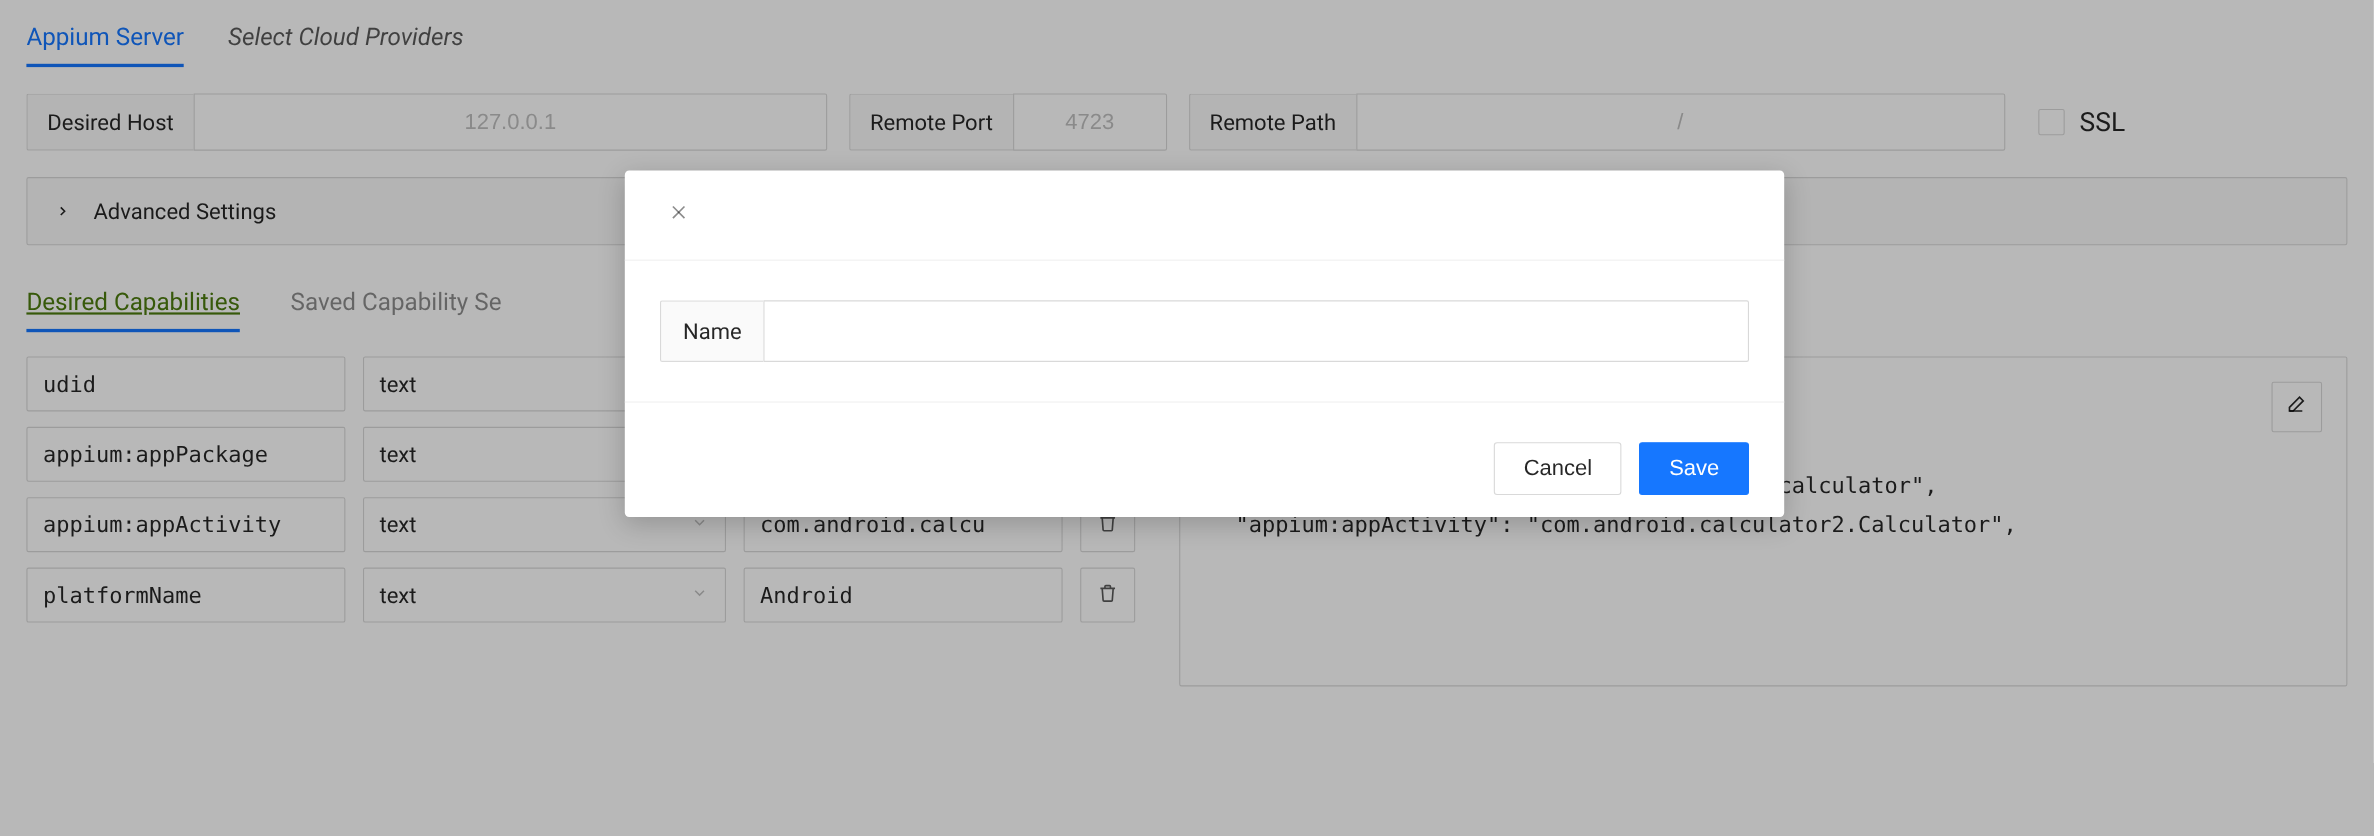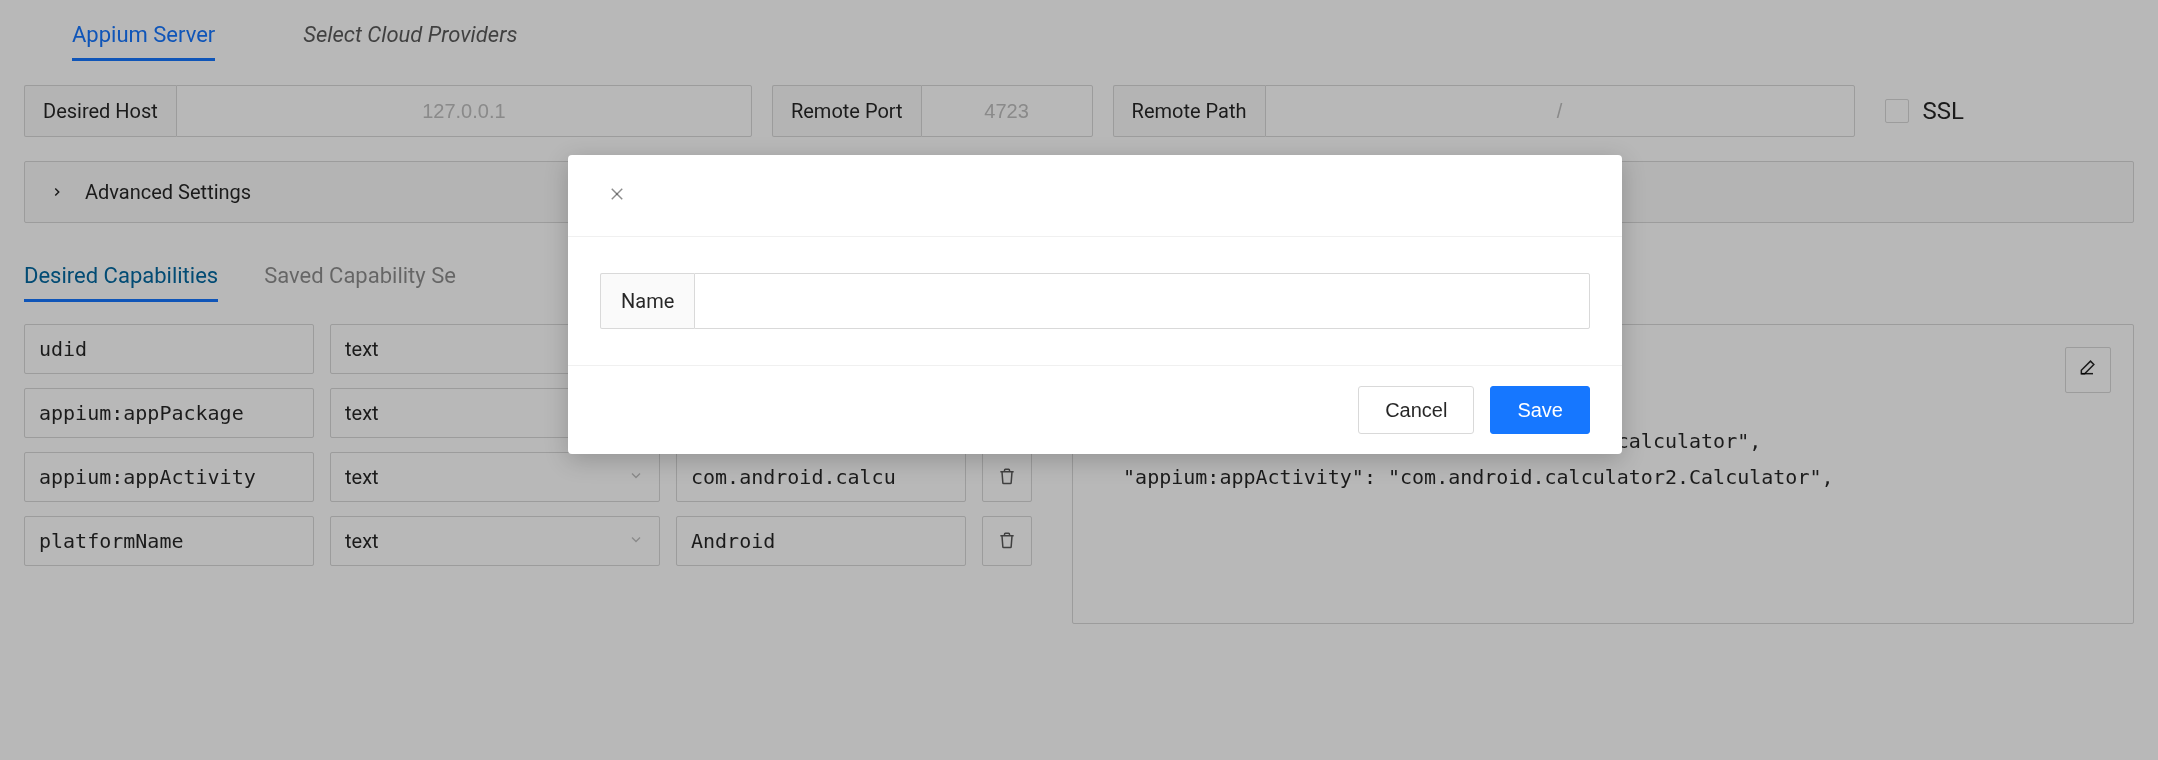--- a/index.html
+++ b/index.html
@@ -34,21 +34,20 @@
       gap: 40px;
       border-bottom: none;
       margin-bottom: 24px;
     }
     .tab {
       padding: 12px 0 14px 0;
       font-size: 22px;
       color: rgba(0,0,0,0.85);
       cursor: pointer;
       position: relative;
-      margin-left: 48px;
     }
     .tab.active {
       color: #1677ff;
     }
     .tab.active::after {
       content: "";
       position: absolute;
       left: 0; right: 0; bottom: 0;
       height: 3px;
       background: #1677ff;
@@ -87,21 +86,21 @@
       height: 52px;
       outline: none;
       color: rgba(0,0,0,0.85);
       border-radius: 0 2px 2px 0;
       text-align: center;
     }
     .text-input::placeholder {
       color: #bfbfbf;
     }
     .fg-host .text-input { width: 576px; }
-    .fg-port .text-input { width: 172px; }
+    .fg-port .text-input { width: 140px; }
     .fg-path .text-input { width: 590px; }
     .ssl-wrap {
       display: flex;
       align-items: center;
       gap: 14px;
       padding-left: 10px;
     }
     .checkbox {
       width: 24px;
       height: 24px;
@@ -141,21 +140,22 @@
       margin-bottom: 22px;
     }
     .subtab {
       font-size: 22px;
       padding: 10px 0 14px 0;
       position: relative;
       color: rgba(0,0,0,0.45);
       cursor: pointer;
     }
     .subtab.active {
-      color: #0369a1;
+      color: #4d7c0f;
+      text-decoration: underline;
     }
     .subtab.active::after {
       content: "";
       position: absolute;
       left: 0; right: 0; bottom: 0;
       height: 3px;
       background: #1677ff;
     }
     
     .cap-area {
@@ -306,20 +306,21 @@
     }
     .btn {
       height: 48px;
       padding: 0 26px;
       font-size: 20px;
       border-radius: 3px;
       cursor: pointer;
       border: 1px solid #d9d9d9;
       background: #fff;
       color: rgba(0,0,0,0.85);
+      margin-top: 16px;
     }
     .btn-primary {
       background: #1677ff;
       border-color: #1677ff;
       color: #fff;
     }
   </style>
 </head>
 <body>
 

